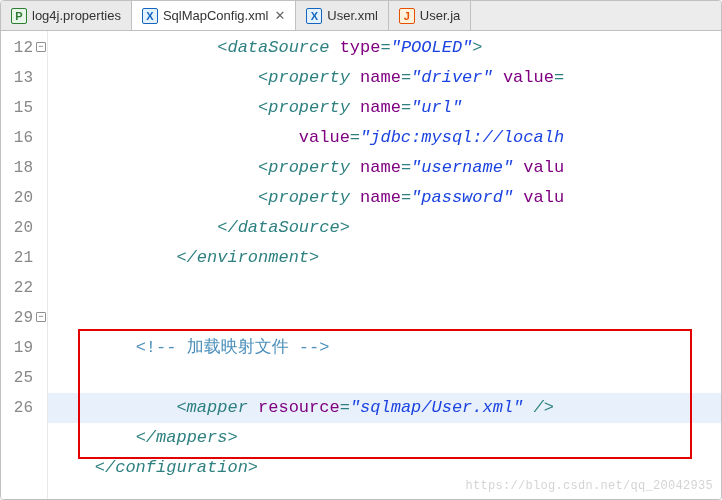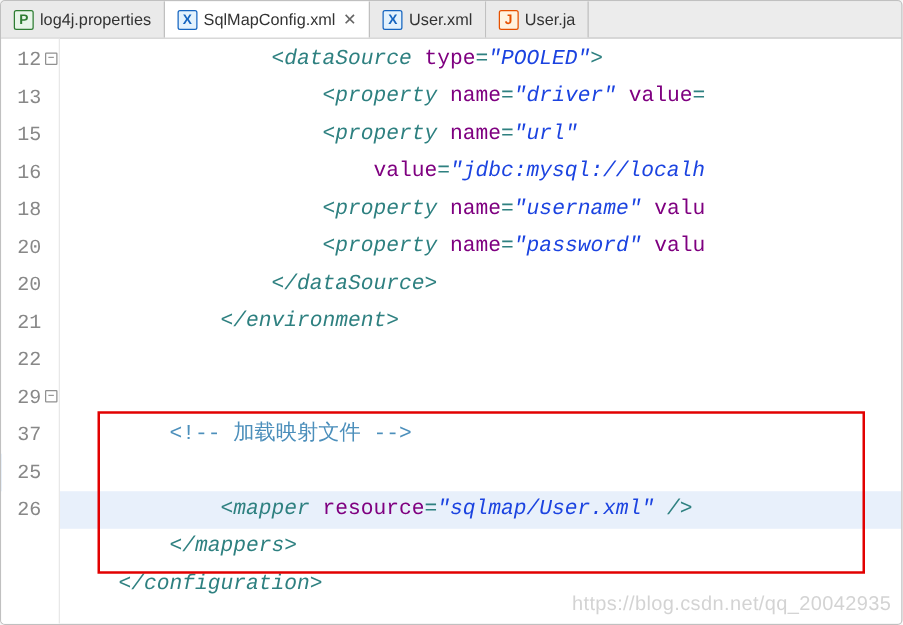--- a/index.html
+++ b/index.html
@@ -121,22 +121,22 @@
 .code .line.hl { background: #e8f0fb; }
 .redbox {
   position: absolute;
   border: 2px solid #e20000;
   pointer-events: none;
 }
 .watermark {
   position: absolute;
   right: 8px;
   bottom: 6px;
-  font-family: Liberation Sans, sans-serif;
-  font-size: 16px;
+  font-family: Liberation Mono, monospace;
+  font-size: 12px;
   color: rgba(128,128,128,0.35);
   letter-spacing: 0.3px;
 }
 </style>
 </head>
 <body>
 
 <div class="tabbar">
   <div class="tab">
     <span class="tab-icon p">P</span>
@@ -163,21 +163,21 @@
     <div class="ln"><span>12</span><span class="fold">−</span></div>
     <div class="ln">13</div>
     <div class="ln">15</div>
     <div class="ln">16</div>
     <div class="ln">18</div>
     <div class="ln">20</div>
     <div class="ln">20</div>
     <div class="ln">21</div>
     <div class="ln">22</div>
     <div class="ln"><span>29</span><span class="fold">−</span></div>
-    <div class="ln">37</div>
+    <div class="ln">19</div>
     <div class="ln">25</div>
     <div class="ln">26</div>
   </div>
   <div class="code">
     <div class="line"><span>                </span><span class="t-tag">&lt;dataSource</span><span> </span><span class="t-attr">type</span><span class="t-punct">=</span><span class="t-str">"</span><span class="t-str">POOLED</span><span class="t-str">"</span><span class="t-tag">&gt;</span></div>
     <div class="line"><span>                    </span><span class="t-tag">&lt;property</span><span> </span><span class="t-attr">name</span><span class="t-punct">=</span><span class="t-str">"</span><span class="t-str">driver</span><span class="t-str">"</span><span> </span><span class="t-attr">value</span><span class="t-punct">=</span></div>
     <div class="line"><span>                    </span><span class="t-tag">&lt;property</span><span> </span><span class="t-attr">name</span><span class="t-punct">=</span><span class="t-str">"</span><span class="t-str">url</span><span class="t-str">"</span></div>
     <div class="line"><span>                        </span><span class="t-attr">value</span><span class="t-punct">=</span><span class="t-str">"</span><span class="t-str">jdbc:mysql://localh</span></div>
     <div class="line"><span>                    </span><span class="t-tag">&lt;property</span><span> </span><span class="t-attr">name</span><span class="t-punct">=</span><span class="t-str">"</span><span class="t-str">username</span><span class="t-str">"</span><span> </span><span class="t-attr">valu</span></div>
     <div class="line"><span>                    </span><span class="t-tag">&lt;property</span><span> </span><span class="t-attr">name</span><span class="t-punct">=</span><span class="t-str">"</span><span class="t-str">password</span><span class="t-str">"</span><span> </span><span class="t-attr">valu</span></div>

